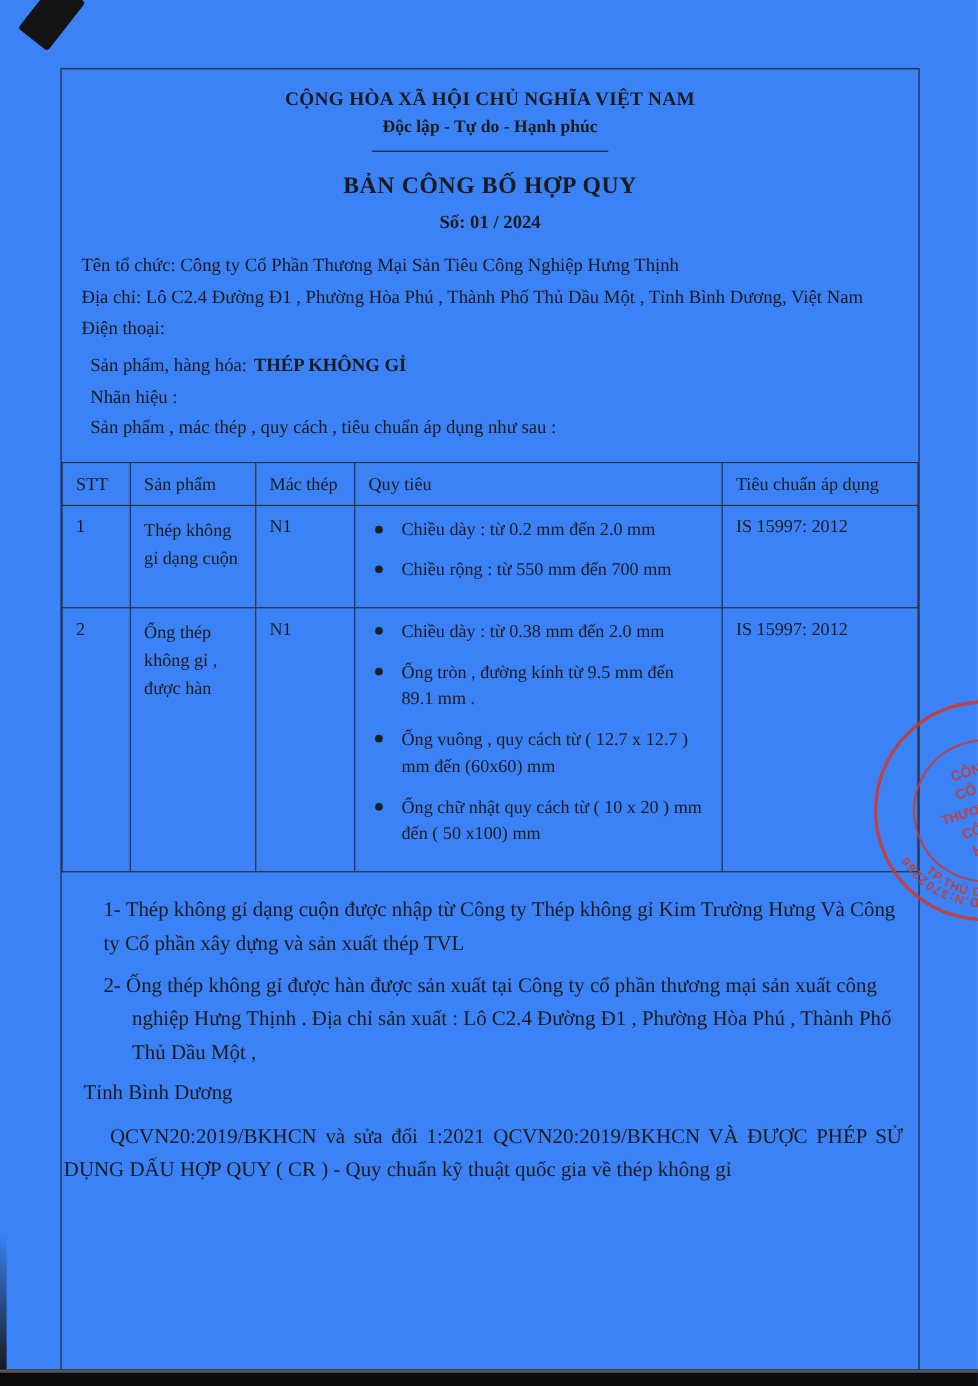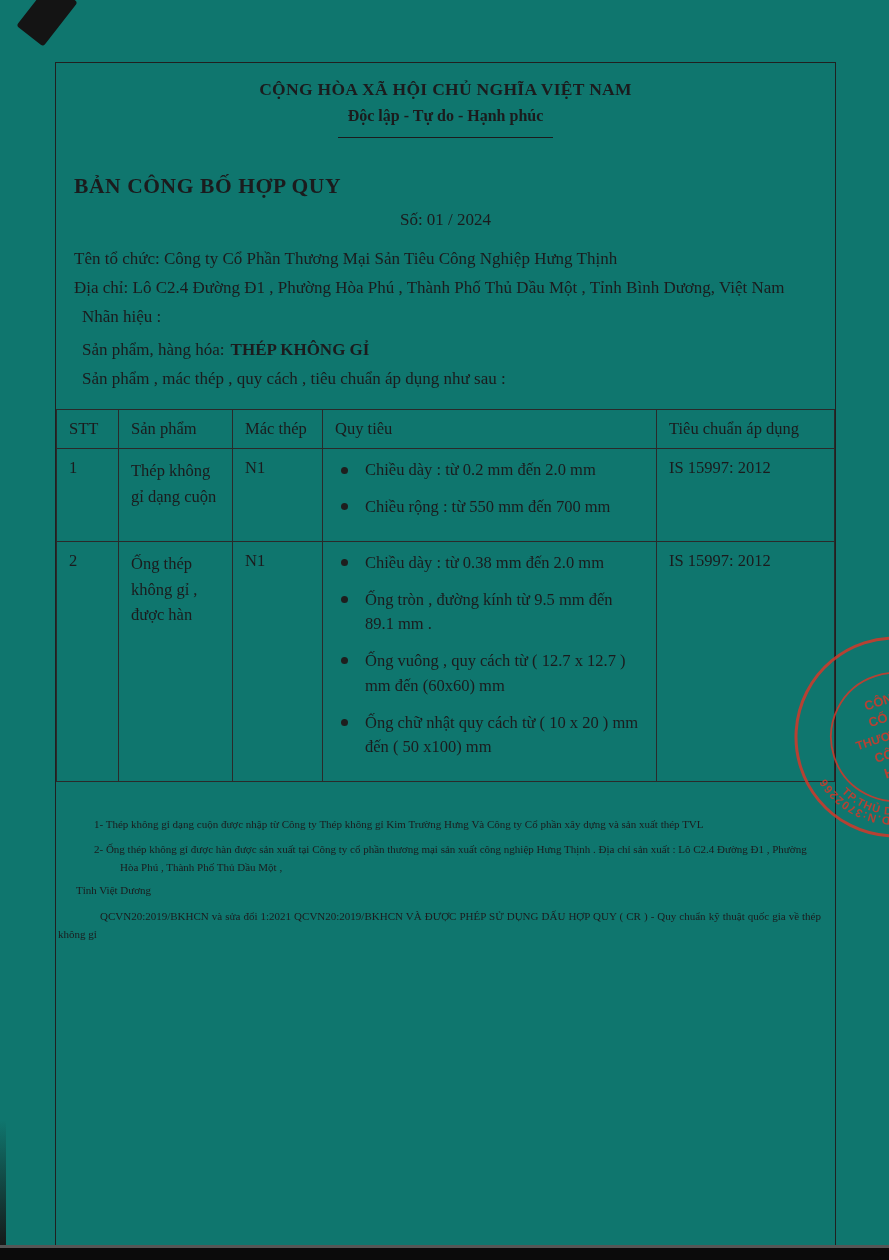--- a/index.html
+++ b/index.html
@@ -1,20 +1,20 @@
 <!DOCTYPE html>
 <html><head>
 <meta charset="utf-8">
 <style>
   * { margin:0; padding:0; box-sizing:border-box; }
   html,body { width:889px; height:1260px; }
   body { background:#e9e7e2; }
   .page {
     position:relative; width:889px; height:1260px;
-    background:#0f766e; overflow:hidden;
+    background:#3b82f6; overflow:hidden;
     font-family:"Liberation Serif", serif; color:#1b1b1d;
   }
   
   .corner-mark {
     position:absolute; left:30px; top:-14px; width:34px; height:56px;
     background:#141414; transform:rotate(38deg); border-radius:3px;
   }
   .bottom-bar {
     position:absolute; left:0; bottom:0; width:100%; height:15px;
     background:#0b0b0b; border-top:3px solid #555;
@@ -27,23 +27,23 @@
   .frame {
     position:absolute; left:55px; top:62px; width:781px; height:1184px;
     border:1.6px solid #202020; padding:12px 18px 0 18px;
   }
   .nat-title {
     text-align:center; font-weight:bold; font-size:17.5px; letter-spacing:.3px; margin-top:4px;
   }
   .nat-motto { text-align:center; font-weight:bold; font-size:16px; margin-top:7px; }
   .nat-motto span { border-bottom:1.7px solid #1b1b1d; padding:0 10px 13px 10px; }
   .doc-title {
-    font-weight:bold; font-size:21.5px; letter-spacing:.6px; margin-top:49px;
+    text-align:center; font-weight:bold; font-size:21.5px; letter-spacing:.6px; margin-top:31px;
   }
-  .doc-number { text-align:center; font-size:17px; margin-top:11px; }
+  .doc-number { text-align:center; font-size:17px; margin-top:11px;font-weight:bold; }
   .info { margin-top:15px; font-size:17px; line-height:1.7; }
   .info p { margin:0; }
   .info .indented { padding-left:8px; }
   .info .gap { margin-top:4px; }
   .product-value { font-weight:bold; margin-left:6px; }
   
   table.products {
     width:calc(100% + 36px); margin-left:-18px; margin-top:16px;
     border-collapse:collapse; font-size:16.5px;
   }
@@ -62,21 +62,21 @@
   td.tc  { padding-top:11px; }
   ul.specs { list-style:none; }
   ul.specs li {
     position:relative; padding-left:30px; margin-bottom:12px; line-height:1.5;
   }
   ul.specs li::before {
     content:""; position:absolute; left:6px; top:.5em;
     width:7px; height:7px; border-radius:50%; background:#1e1e1e;
   }
   
-  .notes { margin-top:34px; font-size:11px; line-height:1.62; }
+  .notes { margin-top:20px; font-size:19px; line-height:1.62; }
   .note-1 { margin-left:20px; }
   .note-2 { margin-left:20px; margin-top:7px; padding-left:26px; text-indent:-26px; }
   .province { margin-top:5px; padding-left:2px; }
   .conformity { margin-top:7px; padding-left:8px; }
   .final-par {
     margin-top:9px; margin-left:-16px; margin-right:-4px;
     text-indent:42px; text-align:justify; line-height:1.62;
   }
   
   .stamp { position:absolute; left:775px; top:617px; opacity:.87; z-index:5; }
@@ -94,24 +94,25 @@
     <div class="nat-motto">
       <span>Độc lập - Tự do - Hạnh phúc</span>
     </div>
 
     <div class="doc-title">BẢN CÔNG BỐ HỢP QUY</div>
     <div class="doc-number">Số: 01 / 2024</div>
 
     <div class="info">
       <p>Tên tổ chức: Công ty Cổ Phần Thương Mại Sản Tiêu Công Nghiệp Hưng Thịnh</p>
       <p>Địa chỉ: Lô C2.4 Đường Đ1 , Phường Hòa Phú , Thành Phố Thủ Dầu Một , Tỉnh Bình Dương, Việt Nam</p>
-      <p class="indented">Nhãn hiệu :</p>
+      <p>Điện thoại:</p>
       <p class="indented gap">
         <span>Sản phẩm, hàng hóa:</span><span class="product-value">THÉP KHÔNG GỈ</span>
       </p>
+      <p class="indented">Nhãn hiệu :</p>
       <p class="indented">Sản phẩm , mác thép , quy cách , tiêu chuẩn áp dụng như sau :</p>
     </div>
 
     <table class="products">
       <thead>
         <tr>
           <th class="c-stt">STT</th>
           <th class="c-sp">Sản phẩm</th>
           <th class="c-mt">Mác thép</th>
           <th class="c-qc">Quy tiêu</th>
@@ -144,21 +145,21 @@
             </ul>
           </td>
           <td class="tc">IS 15997: 2012</td>
         </tr>
       </tbody>
     </table>
 
     <div class="notes">
       <p class="note-1">1- Thép không gỉ dạng cuộn được nhập từ Công ty Thép không gỉ Kim Trường Hưng Và Công ty Cổ phần xây dựng và sản xuất thép TVL</p>
       <p class="note-2">2- Ống thép không gỉ được hàn được sản xuất tại Công ty cổ phần thương mại sản xuất công nghiệp Hưng Thịnh . Địa chỉ sản xuất : Lô C2.4 Đường Đ1 , Phường Hòa Phú , Thành Phố Thủ Dầu Một ,</p>
-      <p class="province">Tỉnh Việt Dương</p>
+      <p class="province">Tỉnh Bình Dương</p>
       <p class="final-par">QCVN20:2019/BKHCN và sửa đổi 1:2021 QCVN20:2019/BKHCN VÀ ĐƯỢC PHÉP SỬ DỤNG DẤU HỢP QUY ( CR ) -  Quy chuẩn kỹ thuật quốc gia về thép không gỉ</p>
     </div>
 
   </div>
 
   <svg class="stamp" viewBox="0 0 240 240" width="240" height="240" xmlns="http://www.w3.org/2000/svg">
     <defs>
       <path id="arcL" d="M 118,200 A 81,81 0 0 1 39,120 A 81,81 0 0 1 118,40"></path>
       <path id="arcB" d="M 52,156 A 76,76 0 0 0 188,156"></path>
     </defs>

